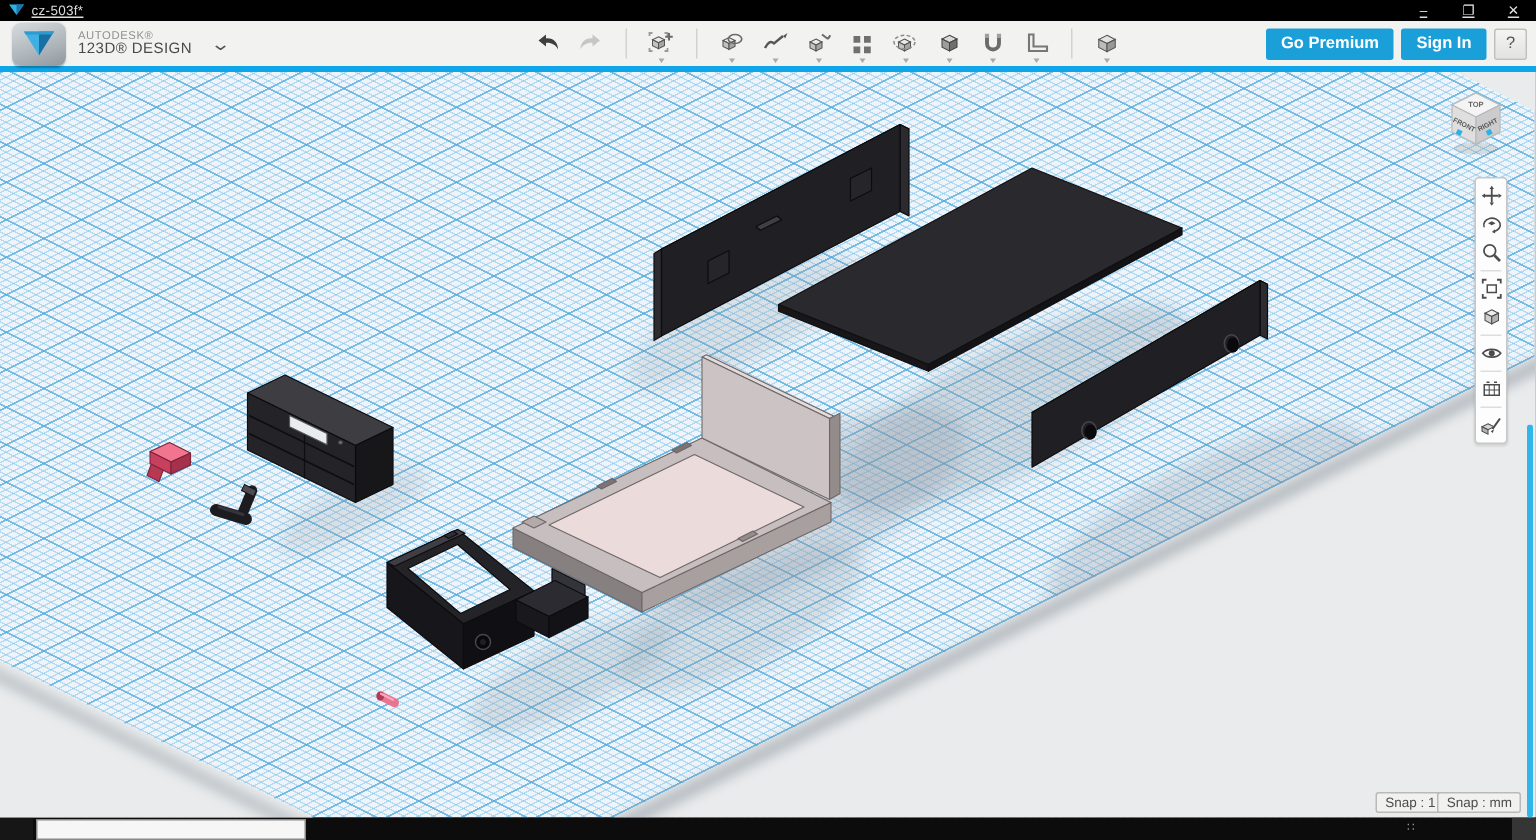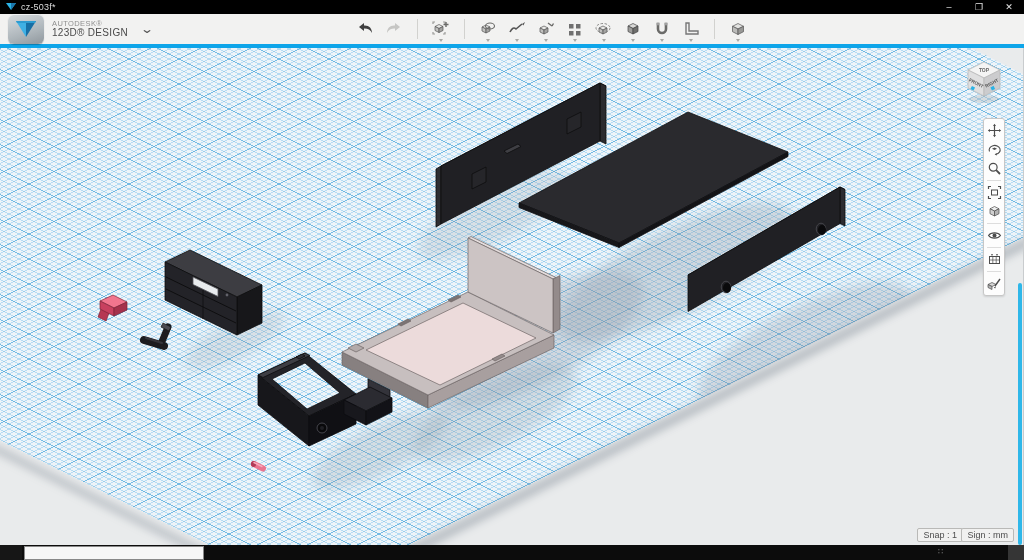--- a/index.html
+++ b/index.html
@@ -1,19 +1,19 @@
 <!DOCTYPE html>
 <html><head>
 <meta charset="utf-8">
 <style>
   * { margin:0; padding:0; box-sizing:border-box; }
   html,body { width:1024px; height:560px; overflow:hidden;
     font-family:"Liberation Sans", sans-serif; background:#000; }
   .titlebar { position:relative; width:1024px; height:14px; background:#000;
-    color:#ddd; font-size:9px; display:flex; align-items:center; }
+    color:#ddd; font-size:9px; display:flex; align-items:center;text-decoration:underline; }
   .titlebar .ticon { margin:0 5px 0 6px; }
   .t-title { letter-spacing:.2px; }
   .wincontrols { margin-left:auto; display:flex; gap:0; height:14px; }
   .wincontrols span { width:30px; text-align:center; font-size:9px; line-height:14px;
     color:#e6e6e6; cursor:default; }
   .appbar { position:relative; width:1024px; height:34px; background:#f2f2f1;
     border-bottom:4px solid #0ea5e9; display:flex; align-items:center; }
   .logo { width:36px; height:30px; margin-left:8px; border-radius:6px;
     background:linear-gradient(160deg,#d9dde0 0%,#aeb6bb 60%,#8f979d 100%);
     display:flex; align-items:center; justify-content:center;
@@ -187,20 +187,25 @@
     <button class="tbtn">
       <svg width="20" height="19" viewBox="0 0 20 19">
         <path d="M10,3.5 L15.5,6.3 L10,9 L4.5,6.3 Z" fill="#e3e3e1" stroke="#555" stroke-width=".7"></path>
         <path d="M4.5,6.3 L10,9 L10,14.5 L4.5,11.7 Z" fill="#bcbcba" stroke="#555" stroke-width=".7"></path>
         <path d="M10,9 L15.5,6.3 L15.5,11.7 L10,14.5 Z" fill="#989896" stroke="#555" stroke-width=".7"></path>
       </svg>
         <i class="dd"></i>
     </button>
   </div>
 
+  <div class="rightbtns">
+    <button class="cbtn">Go Premium</button>
+    <button class="cbtn">Sign In</button>
+    <button class="hbtn">?</button>
+  </div>
 </div>
 
 <div class="canvas">
 
   <svg class="scene-svg" width="1024" height="497" viewBox="0 0 1024 497">
     <defs>
       <filter id="blur6" x="-40%" y="-40%" width="180%" height="180%">
           <feGaussianBlur stdDeviation="6"></feGaussianBlur>
         </filter>
       <filter id="blur4" x="-40%" y="-40%" width="180%" height="180%">
@@ -380,21 +385,21 @@
         <polygon points="1,8.5 5,10.5 5,13.5 1,11.5" fill="#b5b5b5" stroke="#4c4c4c" stroke-width=".7"></polygon>
         <path d="M8,10 L13,3" stroke="#4c4c4c" stroke-width="1.4"></path>
         <polygon points="6.8,11.5 9,10.2 8.2,12.6" fill="#4c4c4c"></polygon>
       </svg>
     </button>
   </div>
 
   <div class="edgebar"></div>
 
   <div class="statusbox snapbox">Snap : 1</div>
-  <div class="statusbox unitsbox">Sign : mm</div>
+  <div class="statusbox unitsbox">Snap : mm</div>
 </div>
 
 <div class="taskbar">
   <div class="tb-start"></div>
   <div class="tb-search"></div>
   <div class="tb-dots">∷</div>
   <div class="tb-corner"></div>
 </div>
 
 </body></html>

